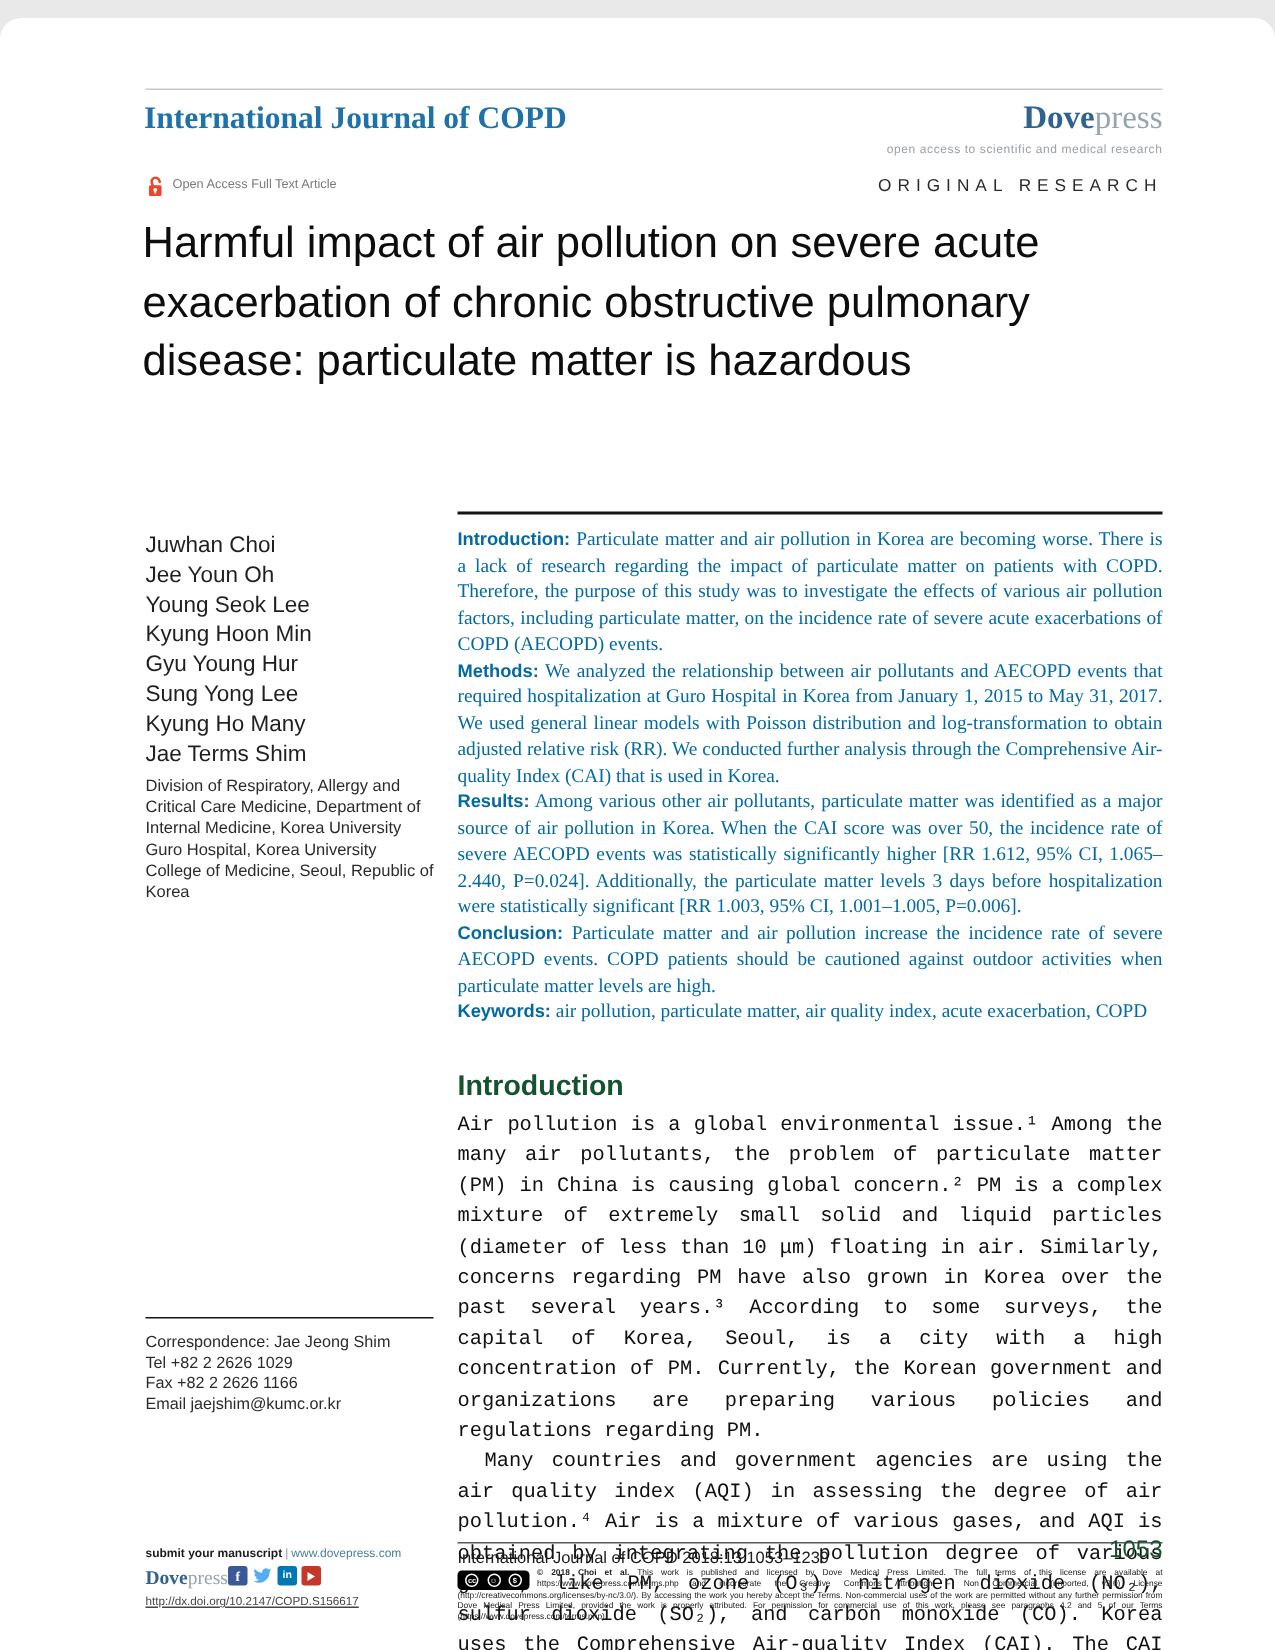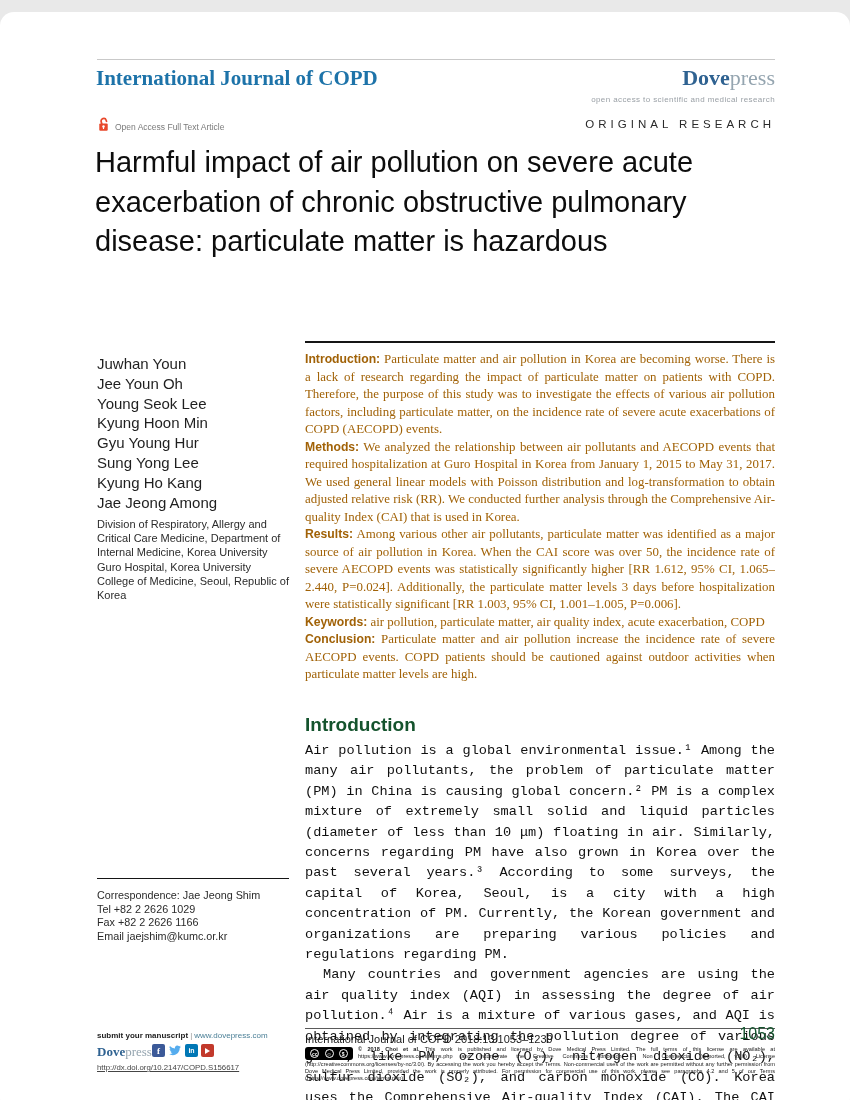--- a/index.html
+++ b/index.html
@@ -12,39 +12,39 @@
   .top-rule { position:absolute; left:97px; top:47px; width:678px; height:1px; background:#c9c9c9; }
   .journal-name {
     position:absolute; left:96px; top:54px;
     font-family:"Liberation Serif", serif; font-weight:bold;
     font-size:21px; color:#1d73a9;
   }
   .brand { position:absolute; right:75px; top:53px; font-family:"Liberation Serif", serif; font-size:22px; }
   .brand .dove { color:#2f6291; font-weight:bold; }
   .brand .press { color:#95a5b0; }
   .tagline { position:absolute; right:75px; top:83px; font-size:8px; color:#9aa0a6; letter-spacing:0.4px; }
-  .oa-row { position:absolute; left:97px; top:105px; display:flex; align-items:flex-end; gap:5px; }
+  .oa-row { position:absolute; left:97px; top:105px; display:flex; align-items:flex-start; gap:5px; }
   .oa-label { font-size:8.5px; color:#7a7a7a; }
   .article-type { position:absolute; right:75px; top:106px; font-size:11.5px; letter-spacing:4px; color:#2a2a2a;text-align:center; }
   .title {
     position:absolute; left:95px; top:131px; width:684px; margin:0;
     font-weight:400; font-size:29px; line-height:39.5px; color:#0d0d0d;
   }
   
   .authors { position:absolute; left:97px; top:342px; font-size:15px; line-height:19.8px; color:#1f1f1f; }
   .affiliation { position:absolute; left:97px; top:505px; width:192px; font-size:11px; line-height:14.2px; color:#2b2b2b; }
   .corr-rule { position:absolute; left:97px; top:866px; width:192px; height:1px; background:#151515; }
   .correspondence { position:absolute; left:97px; top:877px; width:196px; font-size:10.8px; line-height:13.6px; color:#2b2b2b; }
   .correspondence div { margin:0; }
   
   .abs-rule { position:absolute; left:305px; top:329px; width:470px; height:1.5px; background:#151515; }
   .abstract {
     position:absolute; left:305px; top:339px; width:470px;
     font-family:"Liberation Serif", serif; font-size:12.9px; line-height:17.5px;
-    text-align:justify; color:#a16207;
+    text-align:justify; color:#0369a1;
   }
   .abstract p { margin:0; }
   .abstract b { font-family:"Liberation Sans", sans-serif; font-size:12.2px; }
   .intro-heading { position:absolute; left:305px; top:702px; margin:0; font-size:19px; font-weight:bold; color:#14532d; }
   .body-text {
     position:absolute; left:305px; top:729px; width:470px;
     font-family:Liberation Mono, monospace; font-size:13.6px; line-height:20.4px;
     text-align:justify; color:#101010;
   }
   .body-text p { margin:0; }
@@ -105,47 +105,47 @@
         <rect x="9.1" y="15.5" width="1.8" height="3" fill="#fff"></rect>
       </svg>
     </span>
     <span class="oa-label">Open Access Full Text Article</span>
   </div>
   <div class="article-type">ORIGINAL RESEARCH</div>
 
   <h1 class="title">Harmful impact of air pollution on severe acute exacerbation of chronic obstructive pulmonary disease: particulate matter is hazardous</h1>
 
   <div class="authors">
-    <div>Juwhan Youn</div>
+    <div>Juwhan Choi</div>
     <div>Jee Youn Oh</div>
     <div>Young Seok Lee</div>
     <div>Kyung Hoon Min</div>
     <div>Gyu Young Hur</div>
     <div>Sung Yong Lee</div>
-    <div>Kyung Ho Kang</div>
-    <div>Jae Jeong Among</div>
+    <div>Kyung Ho Many</div>
+    <div>Jae Terms Shim</div>
   </div>
 
   <div class="affiliation">Division of Respiratory, Allergy and Critical Care Medicine, Department of Internal Medicine, Korea University Guro Hospital, Korea University College of Medicine, Seoul, Republic of Korea</div>
 
   <div class="corr-rule"></div>
   <div class="correspondence">
     <div>Correspondence: Jae Jeong Shim</div>
     <div>Tel +82 2 2626 1029</div>
     <div>Fax +82 2 2626 1166</div>
     <div>Email jaejshim@kumc.or.kr</div>
   </div>
 
   <div class="abs-rule"></div>
   <div class="abstract">
     <p><b>Introduction:</b> <span>Particulate matter and air pollution in Korea are becoming worse. There is a lack of research regarding the impact of particulate matter on patients with COPD. Therefore, the purpose of this study was to investigate the effects of various air pollution factors, including particulate matter, on the incidence rate of severe acute exacerbations of COPD (AECOPD) events.</span></p>
     <p><b>Methods:</b> <span>We analyzed the relationship between air pollutants and AECOPD events that required hospitalization at Guro Hospital in Korea from January 1, 2015 to May 31, 2017. We used general linear models with Poisson distribution and log-transformation to obtain adjusted relative risk (RR). We conducted further analysis through the Comprehensive Air-quality Index (CAI) that is used in Korea.</span></p>
     <p><b>Results:</b> <span>Among various other air pollutants, particulate matter was identified as a major source of air pollution in Korea. When the CAI score was over 50, the incidence rate of severe AECOPD events was statistically significantly higher [RR 1.612, 95% CI, 1.065–2.440, P=0.024]. Additionally, the particulate matter levels 3 days before hospitalization were statistically significant [RR 1.003, 95% CI, 1.001–1.005, P=0.006].</span></p>
+    <p><b>Conclusion:</b> <span>Particulate matter and air pollution increase the incidence rate of severe AECOPD events. COPD patients should be cautioned against outdoor activities when particulate matter levels are high.</span></p>
     <p><b>Keywords:</b> <span>air pollution, particulate matter, air quality index, acute exacerbation, COPD</span></p>
-    <p><b>Conclusion:</b> <span>Particulate matter and air pollution increase the incidence rate of severe AECOPD events. COPD patients should be cautioned against outdoor activities when particulate matter levels are high.</span></p>
   </div>
 
   <h2 class="intro-heading">Introduction</h2>
   <div class="body-text">
     <p>Air pollution is a global environmental issue.¹ Among the many air pollutants, the problem of particulate matter (PM) in China is causing global concern.² PM is a complex mixture of extremely small solid and liquid particles (diameter of less than 10 μm) floating in air. Similarly, concerns regarding PM have also grown in Korea over the past several years.³ According to some surveys, the capital of Korea, Seoul, is a city with a high concentration of PM. Currently, the Korean government and organizations are preparing various policies and regulations regarding PM.</p>
     <p class="indent">Many countries and government agencies are using the air quality index (AQI) in assessing the degree of air pollution.⁴ Air is a mixture of various gases, and AQI is obtained by integrating the pollution degree of various gases, like PM, ozone (O₃), nitrogen dioxide (NO₂), sulfur dioxide (SO₂), and carbon monoxide (CO). Korea uses the Comprehensive Air-quality Index (CAI). The CAI is used to analyze and prevent the effects of air pollution on public health.⁵ However, there is an insufficiency of research about clinical adverse effects of PM and air pollution in Korea.</p>
   </div>
 
   <div class="f-submit">
     <b>submit your manuscript</b><span class="sep">|</span><span class="f-url">www.dovepress.com</span>

